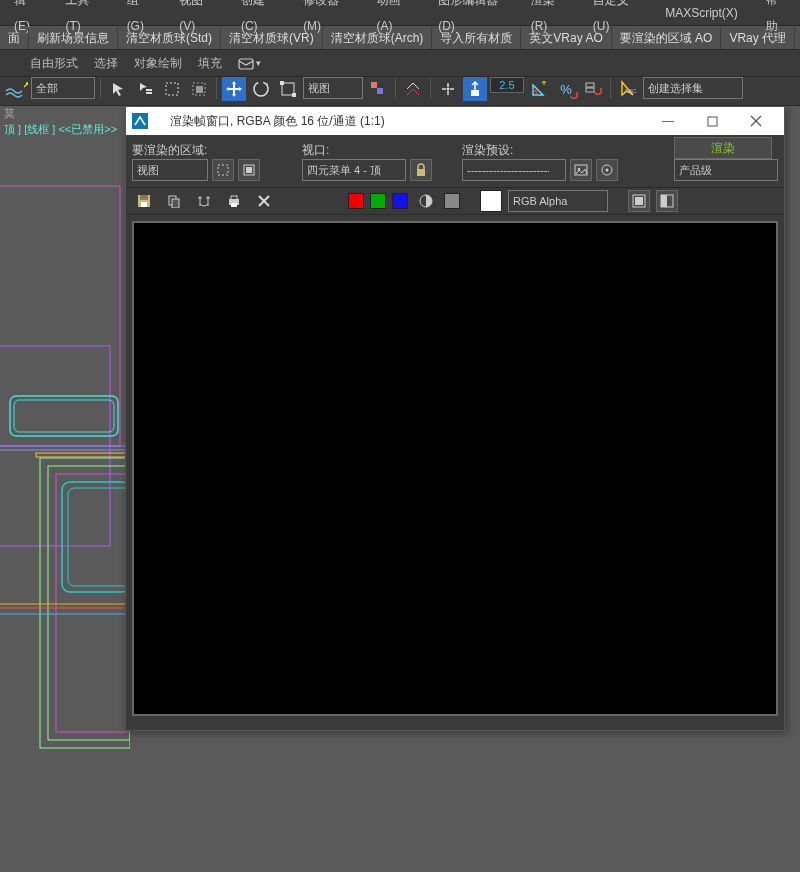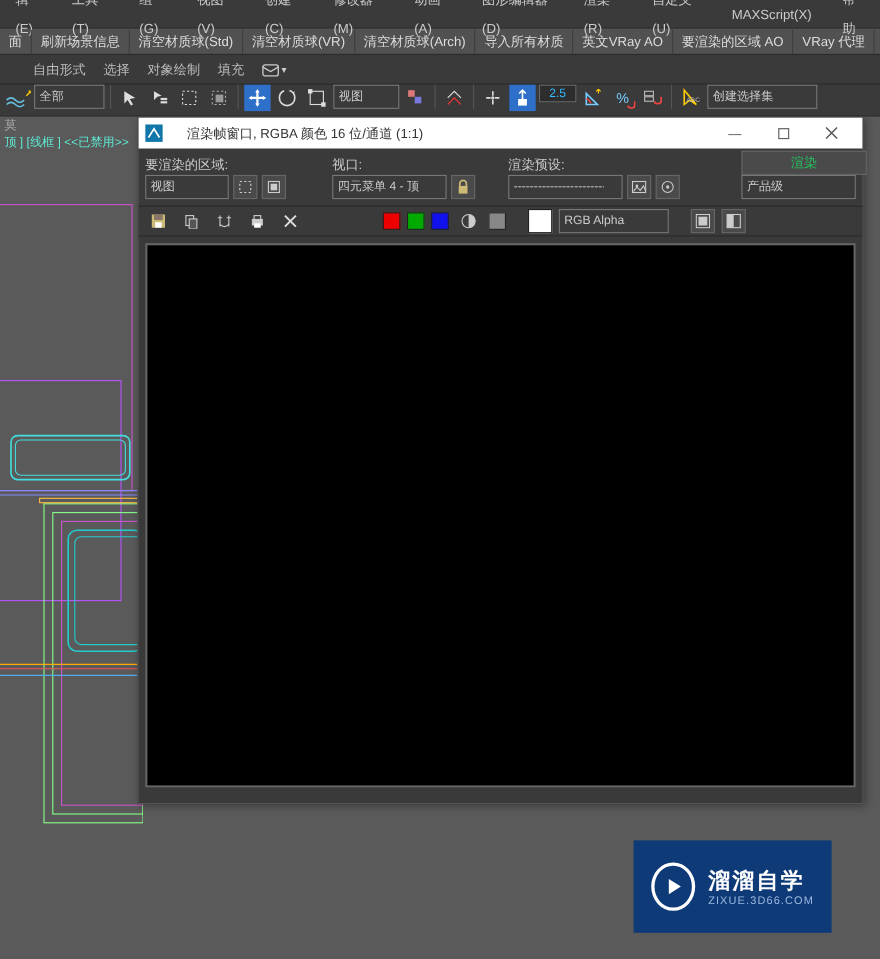--- a/index.html
+++ b/index.html
@@ -20,21 +20,21 @@
 .vp-drawing{position:absolute;top:0;left:0;width:130px;height:766px}
 .rwin{position:absolute;top:0;left:125px;width:660px;height:625px;background:#3a3a3a;border:1px solid #555;box-shadow:2px 2px 8px rgba(0,0,0,.4)}
 .rwin-title{height:28px;background:#fff;display:flex;align-items:center;padding:0 6px;color:#333}
 .rwin-title .txt{flex:1;font-size:12px}
 .rwin-btn{width:44px;height:28px;display:flex;align-items:center;justify-content:center;color:#555;cursor:pointer}
 .rwin-row1{height:52px;display:flex;align-items:flex-end;padding:4px 6px 6px;gap:10px;color:#ccc;font-size:12px}
 .rwin-col{display:flex;flex-direction:column;gap:0}
 .rwin-row2{height:28px;display:flex;align-items:center;padding:0 6px;gap:6px;border-top:1px solid #2a2a2a;border-bottom:1px solid #2a2a2a;background:#3a3a3a}
 .swatch{width:16px;height:16px;border:1px solid #222;cursor:pointer}
 .rwin-canvas{margin:6px;border:2px solid #666;background:#000;height:495px}
-.btn-r{width:114px;height:22px;background:#4a4a4a;border:1px solid #666;color:#22c55e;display:flex;align-items:center;justify-content:center;cursor:pointer}
+.btn-r{width:98px;height:22px;background:#4a4a4a;border:1px solid #666;color:#84cc16;display:flex;align-items:center;justify-content:center;cursor:pointer}
 .small-ico{width:22px;height:22px;background:#4a4a4a;border:1px solid #666;display:flex;align-items:center;justify-content:center;cursor:pointer;color:#ccc;font-size:11px}
 .badge{position:absolute;bottom:24px;right:44px;width:180px;height:84px;background:#0f3a78;display:flex;align-items:center;gap:12px;padding:0 16px;color:#fff}
 .badge .play{width:44px;height:44px;border:3px solid #fff;border-radius:50%;display:flex;align-items:center;justify-content:center}
 .badge .txt1{font-size:20px;font-weight:bold;letter-spacing:2px}
 .badge .txt2{font-size:10px;letter-spacing:1px;color:#9bb8e0}
 select{appearance:none;-webkit-appearance:none;padding:0 16px 0 4px;background-image:linear-gradient(45deg,transparent 50%,#999 50%),linear-gradient(135deg,#999 50%,transparent 50%);background-position:calc(100% - 10px) 8px,calc(100% - 6px) 8px;background-size:4px 4px,4px 4px;background-repeat:no-repeat}
 .active{background:#2d6fc9!important}
 .num-box{width:34px;height:16px;background:#2d2d2d;border:1px solid #666;color:#3bf;display:flex;align-items:center;justify-content:center;font-size:11px}
 svg{display:block}
 </style>
@@ -347,24 +347,13 @@
           <svg width="14" height="14">
             <rect x="1" y="1" width="12" height="12" fill="none" stroke="#ccc"></rect>
             <rect x="1" y="1" width="6" height="12" fill="#ccc"></rect>
           </svg>
         </span>
     </div>
 
     <div class="rwin-canvas"></div>
   </div>
 
-  <div class="badge">
-    <div class="play">
-      <svg width="18" height="18">
-          <path d="M5 2 L16 9 L5 16 Z" fill="#fff"></path>
-        </svg>
-    </div>
-    <div>
-      <div class="txt1">溜溜自学</div>
-      <div class="txt2">ZIXUE.3D66.COM</div>
-    </div>
-  </div>
 </div>
 
 </body></html>

